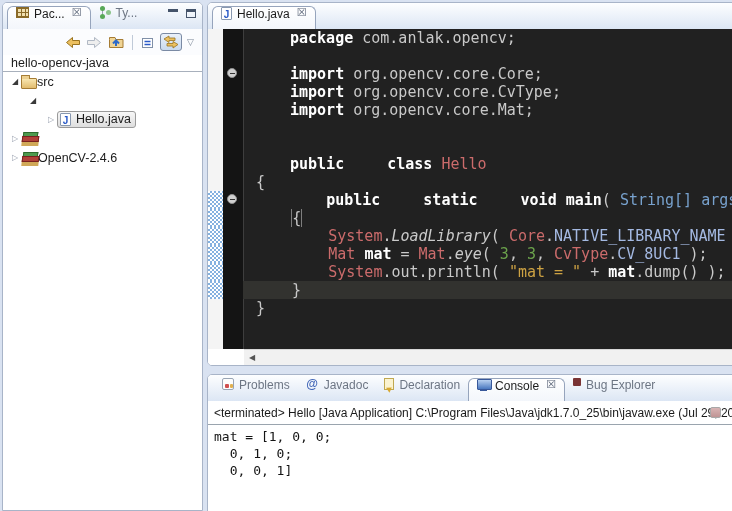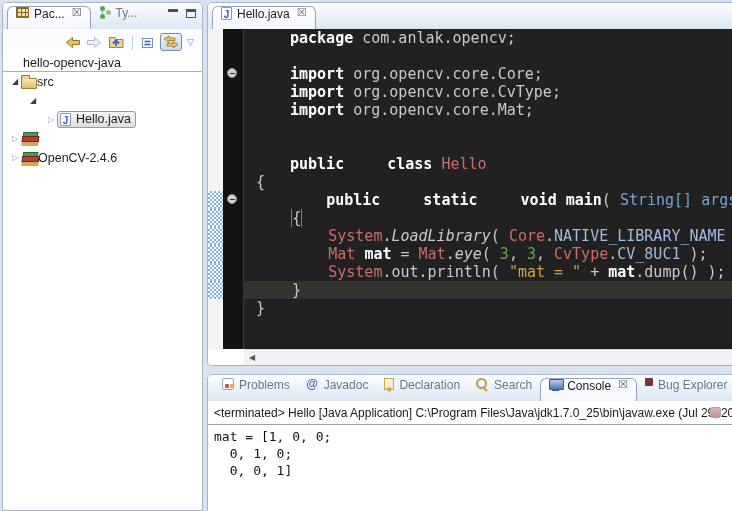--- a/index.html
+++ b/index.html
@@ -24,21 +24,21 @@
 
   
   #pe-toolbar{height:26px;display:flex;justify-content:flex-end;align-items:center;gap:5px;padding-right:8px;background:#fbfcfe;}
   .tbtn{display:inline-flex;align-items:center;justify-content:center;}
   .tbtn.pressed{border:1px solid #7a8aa4;border-radius:3px;background:linear-gradient(#eaf1fb,#c9d9ee);padding:1px 2px;}
   .tsep{width:1px;height:15px;background:#c0cad8;margin:0 2px;}
   .vmenu{font-size:9px;color:#7a8696;}
 
   
   #pe-content{background:#fff;height:100%;font-size:12.5px;color:#1c1c1c;}
-  .proj-row{height:17px;line-height:17px;padding-left:20px;border-bottom:1px solid #a8b0bc;white-space:nowrap;}
+  .proj-row{height:17px;line-height:17px;padding-left:8px;border-bottom:1px solid #a8b0bc;white-space:nowrap;}
   .trow{height:19px;display:flex;align-items:center;white-space:nowrap;overflow:hidden;}
   .arrow{width:12px;display:inline-block;text-align:center;font-size:8px;flex:none;}
   .arrow.exp{color:#3a3a3a;}
   .arrow.col{color:#9aa2b0;}
   .sel{display:inline-flex;align-items:center;gap:5px;background:linear-gradient(#f7f7f7,#dedede);border:1px solid #9a9a9a;border-radius:3px;padding:0 4px 1px 2px;}
   .plain-item{display:inline-flex;align-items:flex-end;}
 
   
   .icn{display:inline-block;vertical-align:middle;position:relative;flex:none;}
   .package-explorer-icon{width:13px;height:11px;background:#f0e0b0;border:1px solid #8a6a28;background-image:linear-gradient(#8a6a28 1px,transparent 1px),linear-gradient(90deg,#8a6a28 1px,transparent 1px);background-size:4px 4px;}
@@ -297,24 +297,20 @@
           <span class="tlabel">Problems</span>
         </div>
         <div class="tab">
           <span class="icn javadoc-icon">@</span>
           <span class="tlabel">Javadoc</span>
         </div>
         <div class="tab">
           <span class="icn declaration-icon"></span>
           <span class="tlabel">Declaration</span>
         </div>
-        <div class="tab">
-          <span class="icn search-icon"></span>
-          <span class="tlabel">Search</span>
-        </div>
         <div class="tab active">
           <span class="icn console-icon"></span>
           <span class="tlabel">Console</span>
           <span class="close">☒</span>
         </div>
         <div class="tab">
           <span class="icn bug-icon"></span>
           <span class="tlabel">Bug Explorer</span>
         </div>
       </div>

